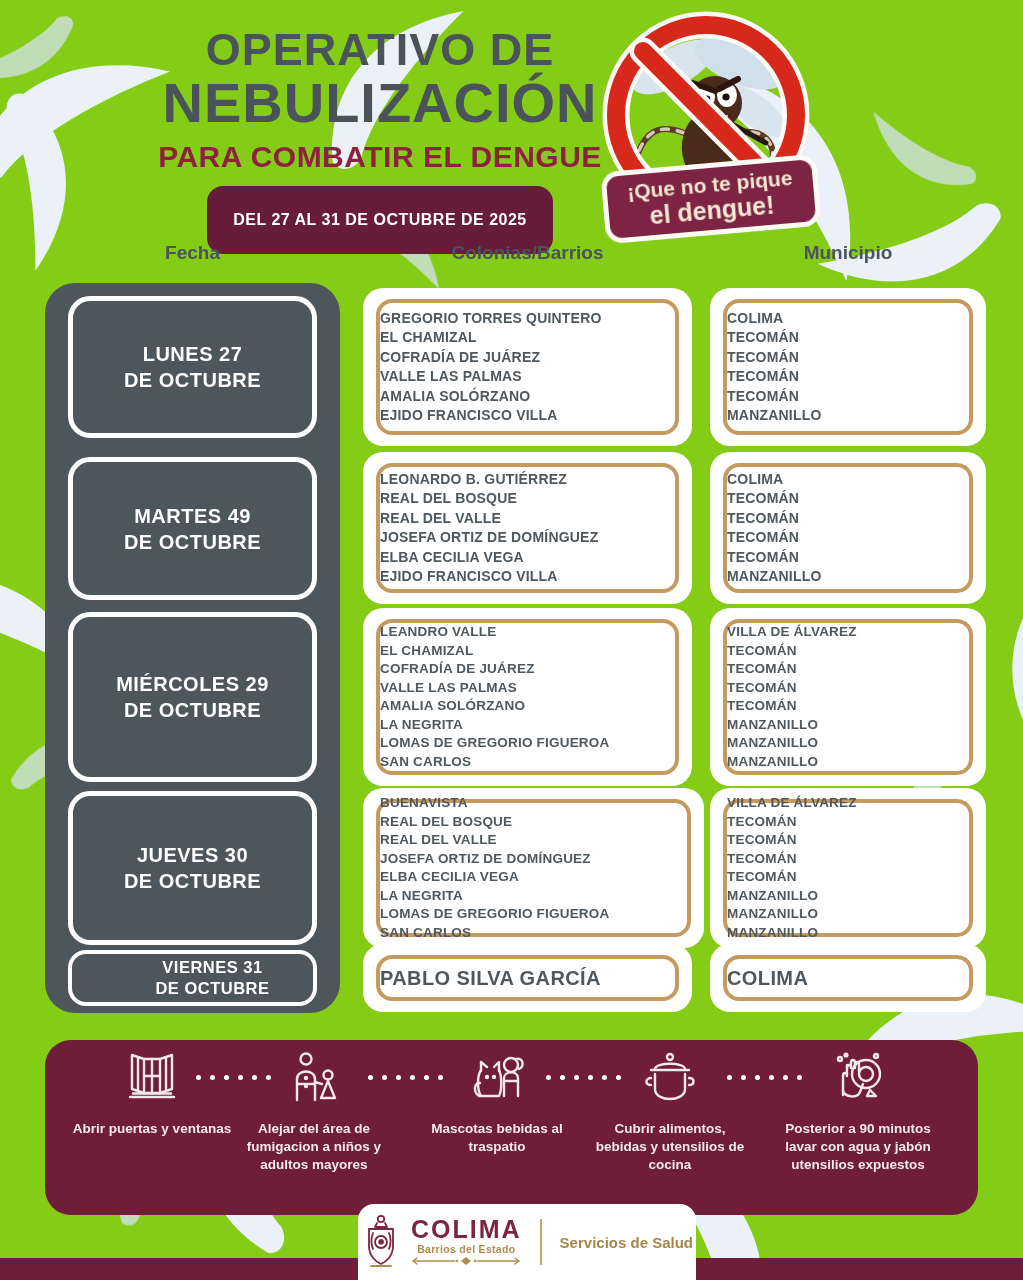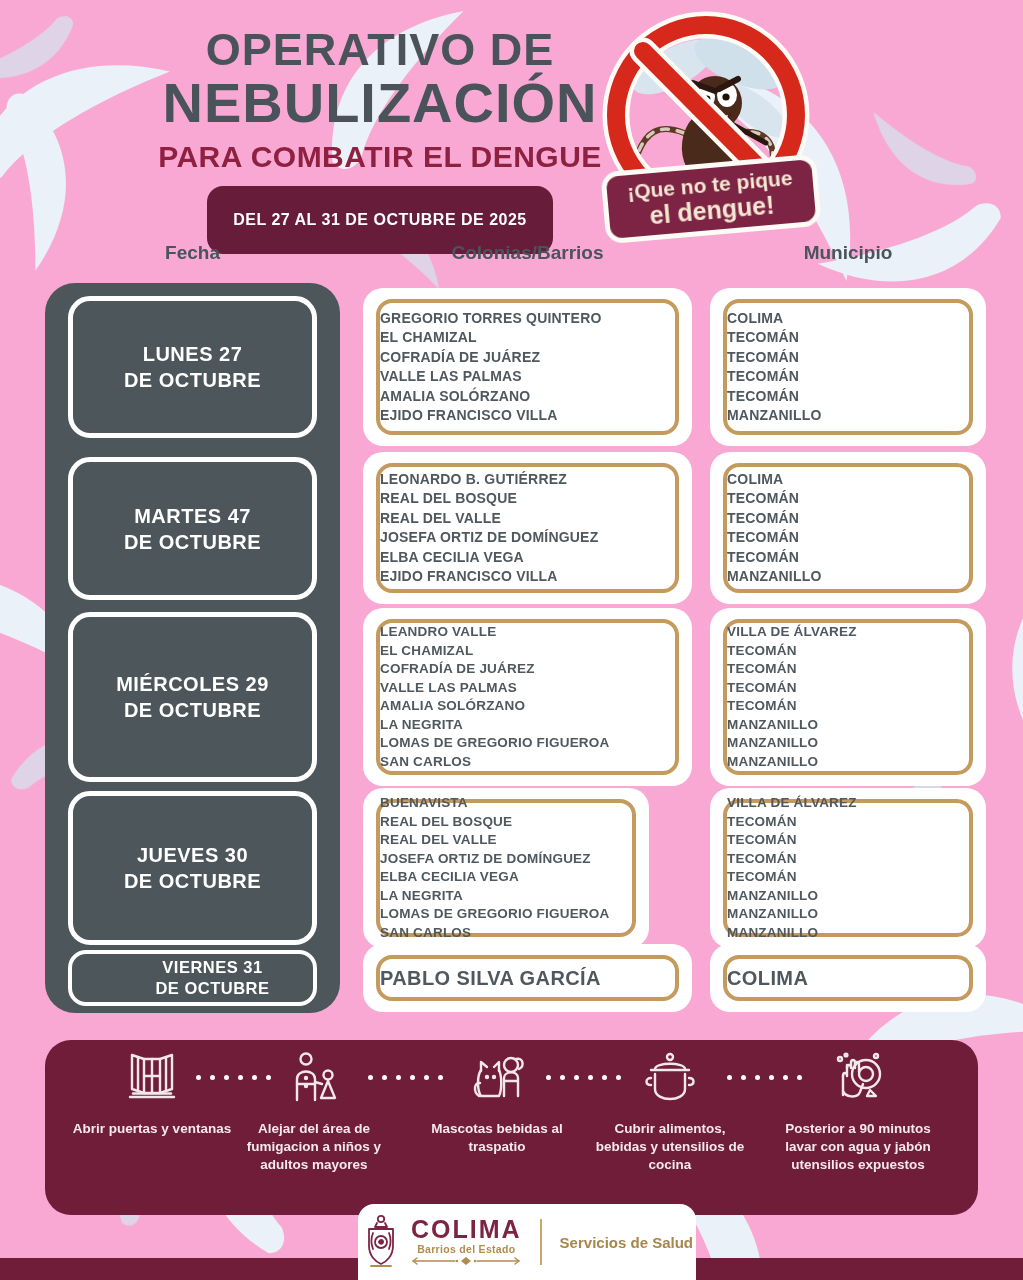--- a/index.html
+++ b/index.html
@@ -1,16 +1,16 @@
 <!DOCTYPE html>
 <html><head>
 <meta charset="utf-8">
 <style>
   html,body{margin:0;padding:0;background:#e0e9f1;}
-  .page{position:relative;width:1023px;height:1280px;background:#f9a8d4;overflow:hidden;
+  .page{position:relative;width:1023px;height:1280px;background:#84cc16;overflow:hidden;
         font-family:"Liberation Sans","DejaVu Sans",sans-serif;}
   .bg{position:absolute;left:0;top:0;width:1023px;height:1280px;z-index:0;}
   .layer{position:absolute;z-index:1;}
 
   
   .header{left:70px;top:26px;width:620px;text-align:center;}
   .t1{font-size:45px;font-weight:800;color:#4a535a;letter-spacing:1px;line-height:1.05;}
   .t2{font-size:56px;font-weight:800;color:#4a535a;letter-spacing:1px;line-height:1.0;margin-top:2px;}
   .t3{font-size:30px;font-weight:800;color:#8e2040;letter-spacing:.5px;margin-top:9px;}
   .date-pill{display:inline-block;margin-top:12px;background:#671d3a;color:#fff;font-weight:800;
@@ -151,21 +151,21 @@
   <div class="layer colhead" style="left:363px;width:329px;">Colonias/Barrios</div>
   <div class="layer colhead" style="left:710px;width:276px;">Municipio</div>
 
   <div class="layer fecha-wrap"></div>
 
   <div class="daybox" style="top:296px;height:142px;">
     <div>LUNES 27</div>
     <div>DE OCTUBRE</div>
   </div>
   <div class="daybox" style="top:457px;height:143px;">
-    <div>MARTES 47</div>
+    <div>MARTES 49</div>
     <div>DE OCTUBRE</div>
   </div>
   <div class="daybox" style="top:612px;height:170px;">
     <div>MIÉRCOLES 29</div>
     <div>DE OCTUBRE</div>
   </div>
   <div class="daybox" style="top:791px;height:154px;">
     <div>JUEVES 30</div>
     <div>DE OCTUBRE</div>
   </div>
@@ -199,21 +199,21 @@
         <div class="line">LEANDRO VALLE</div>
         <div class="line">EL CHAMIZAL</div>
         <div class="line">COFRADÍA DE JUÁREZ</div>
         <div class="line">VALLE LAS PALMAS</div>
         <div class="line">AMALIA SOLÓRZANO</div>
         <div class="line">LA NEGRITA</div>
         <div class="line">LOMAS DE GREGORIO FIGUEROA</div>
         <div class="line">SAN CARLOS</div>
       </div>
   </div>
-  <div class="card dense" style="left:363px;top:788px;width:286px;height:160px;">
+  <div class="card dense" style="left:363px;top:788px;width:341px;height:160px;">
     <div class="inner">
         <div class="line">BUENAVISTA</div>
         <div class="line">REAL DEL BOSQUE</div>
         <div class="line">REAL DEL VALLE</div>
         <div class="line">JOSEFA ORTIZ DE DOMÍNGUEZ</div>
         <div class="line">ELBA CECILIA VEGA</div>
         <div class="line">LA NEGRITA</div>
         <div class="line">LOMAS DE GREGORIO FIGUEROA</div>
         <div class="line">SAN CARLOS</div>
       </div>

